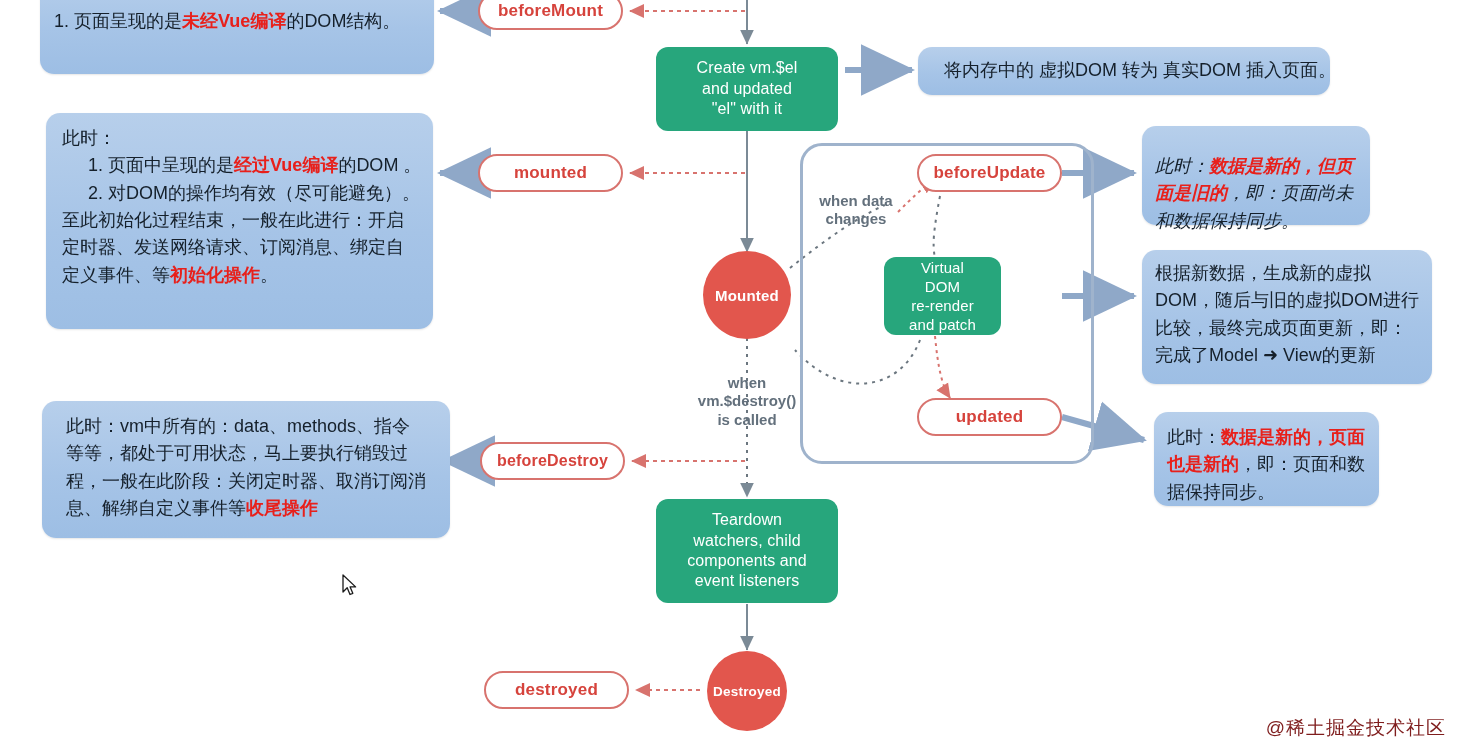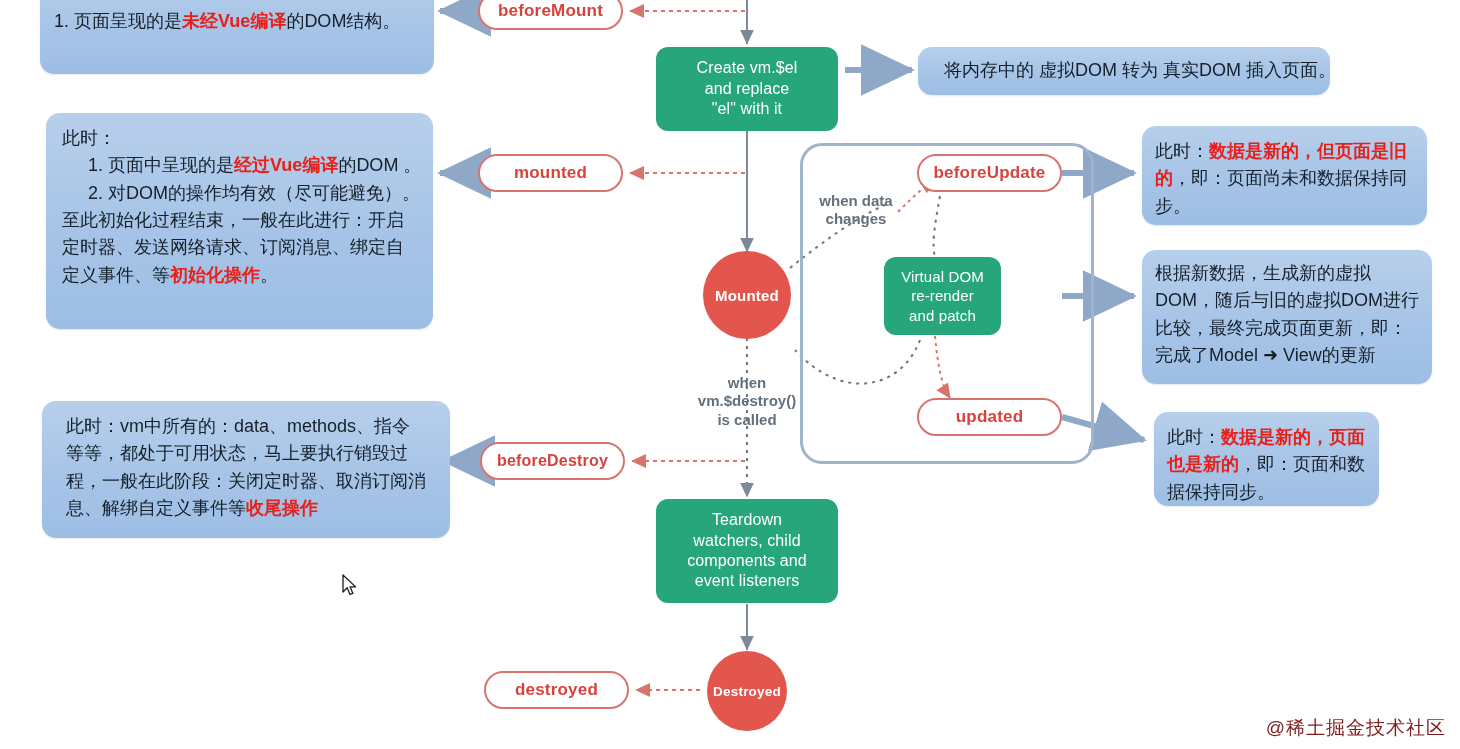--- a/index.html
+++ b/index.html
@@ -33,21 +33,21 @@
     position:absolute;
     background:#27a67c;
     color:#ffffff;
     border-radius:12px;
     display:flex;align-items:center;justify-content:center;
     text-align:center;
     font-size:16px;
     line-height:1.28;
     letter-spacing:.1px;
     box-sizing:border-box;
-    padding:12px;
+    padding:22px;
   }
   .green.small{font-size:15px;}
 
   
   .circle{
     position:absolute;
     background:#e2564d;
     border-radius:50%;
     color:#fff;
     display:flex;align-items:center;justify-content:center;
@@ -179,38 +179,38 @@
   </div>
 
   <div class="note grad" style="left:42px;top:401px;width:408px;height:137px;padding:12px 24px;">
     <span>此时：vm中所有的：data、methods、指令等等，都处于可用状态，马上要执行销毁过程，一般在此阶段：关闭定时器、取消订阅消息、解绑自定义事件等</span><span class="hl">收尾操作</span>
   </div>
 
   <div class="note grad" style="left:918px;top:47px;width:412px;height:48px;display:flex;align-items:center;">
     <span style="white-space:nowrap;margin-left:12px;">将内存中的 虚拟DOM 转为 真实DOM 插入页面。</span>
   </div>
 
-  <div class="note grad" style="left:1142px;top:126px;width:285px;height:99px;padding:12px 13px;">
+  <div class="note grad" style="left:1142px;top:126px;width:228px;height:99px;padding:27px 13px;font-style:italic;">
     <span>此时：</span><span class="hl">数据是新的，但页面是旧的</span><span>，即：页面尚未和数据保持同步。</span>
   </div>
 
   <div class="note grad" style="left:1142px;top:250px;width:290px;height:134px;padding:10px 13px;">
     <span>根据新数据，生成新的虚拟DOM，随后与旧的虚拟DOM进行比较，最终完成页面更新，即：完成了Model ➜ View的更新</span>
   </div>
 
   <div class="note grad" style="left:1154px;top:412px;width:225px;height:94px;padding:12px 13px;">
     <span>此时：</span><span class="hl">数据是新的，页面也是新的</span><span>，即：页面和数据保持同步。</span>
   </div>
 
   <div class="loop" style="left:800px;top:143px;width:288px;height:315px;"></div>
 
   <div class="green" style="left:656px;top:47px;width:182px;height:84px;">
     <div>
       <div>Create vm.$el</div>
-      <div>and replace</div>
+      <div>and updated</div>
       <div>"el" with it</div>
     </div>
   </div>
 
   <div class="green small" style="left:884px;top:257px;width:117px;height:78px;">
     <div>
       <div>Virtual DOM</div>
       <div>re-render</div>
       <div>and patch</div>
     </div>

